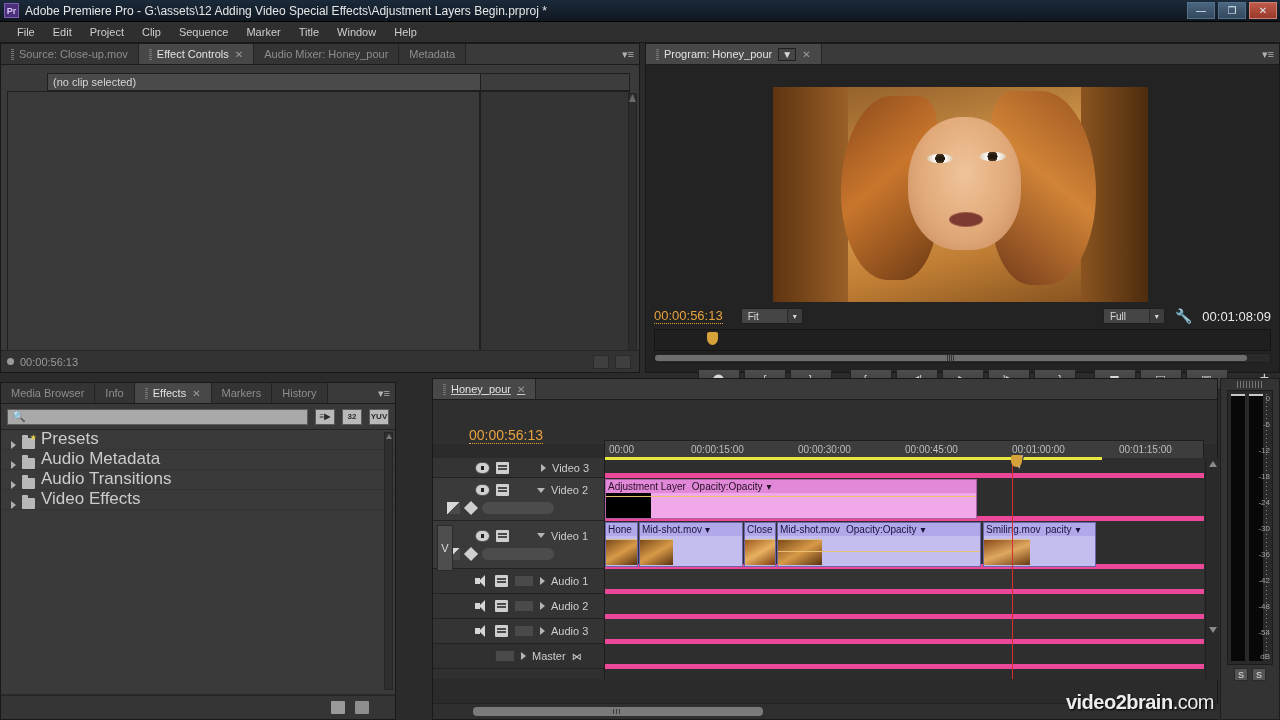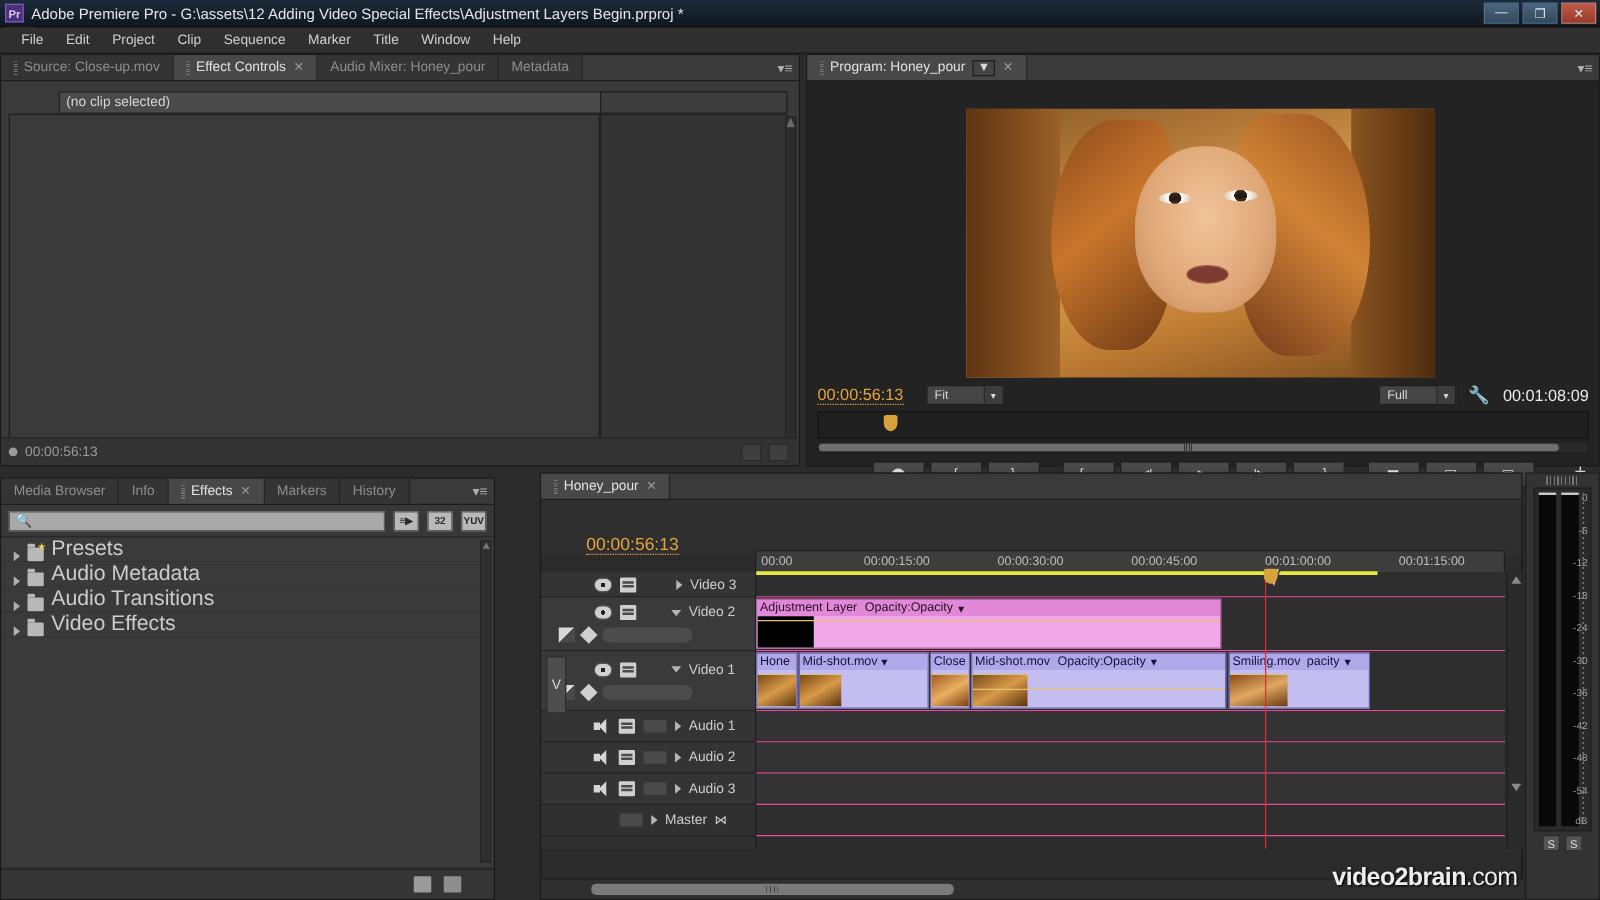--- a/index.html
+++ b/index.html
@@ -256,21 +256,21 @@
     background: #333; border: 1px solid #1e1e1e;
     display: flex; flex-direction: column; align-items: center; padding-top: 6px; gap: 3px;
   }
   .tool {
     width: 22px; height: 19px; display: flex; align-items: center; justify-content: center;
     color: #cfcfcf; font-size: 12px; border: 1px solid transparent;
   }
   .tool.active { background: #5a5a5a; border-color: #808080; }
 
   
-  #timelinePanel { left: 432px; top: 378px; width: 786px; height: 342px; }
+  #timelinePanel { left: 432px; top: 378px; width: 786px; height: 342px; text-decoration: underline; }
   .tl-head { position: relative; height: 44px; background: #2f2f2f; }
   .tl-tc {
     position: absolute; left: 36px; top: 27px;
     color: #e8a33d; font-size: 14px; border-bottom: 1px dotted #e8a33d;
   }
   .tl-ruler {
     position: absolute; left: 171px; top: 40px; width: 600px; height: 20px;
     background: #3d3d3d; border: 1px solid #1e1e1e;
     overflow: hidden;
   }
@@ -351,21 +351,21 @@
     border-left: 4px solid transparent; border-right: 4px solid transparent;
     border-top: 5px solid #b5b5b5; border-bottom: none;
   }
   .kf-ico { width: 13px; height: 12px; background: linear-gradient(135deg,#d8d8d8 50%,#4a4a4a 50%); }
   .dia-ico { width: 10px; height: 10px; background: #cfcfcf; transform: rotate(45deg); }
   .trk-slider {
     width: 72px; height: 12px; background: #4c4c4c; border-radius: 6px;
     color: #6d6d6d; font-size: 9px; display: flex; align-items: center; justify-content: center;
   }
 
-  .trk-lane { position: relative; border-bottom: 1px solid #ec4899; }
+  .trk-lane { position: relative; border-bottom: 5px solid #ec4899; }
   .clip {
     position: absolute; top: 1px; border: 1px solid #5a4a7a; overflow: hidden;
   }
   .clip-title {
     height: 13px; display: flex; align-items: center; padding-left: 2px;
     color: #1a1030; font-size: 10px; white-space: nowrap;
   }
   .clip.v2 { background: #f0a8e8; border-color: #b060a8; }
   .clip.v2 .clip-title { background: #e288d8; color: #2a102a; }
   .clip.v1 { background: #c3bdf0; border-color: #6d63a8; }

